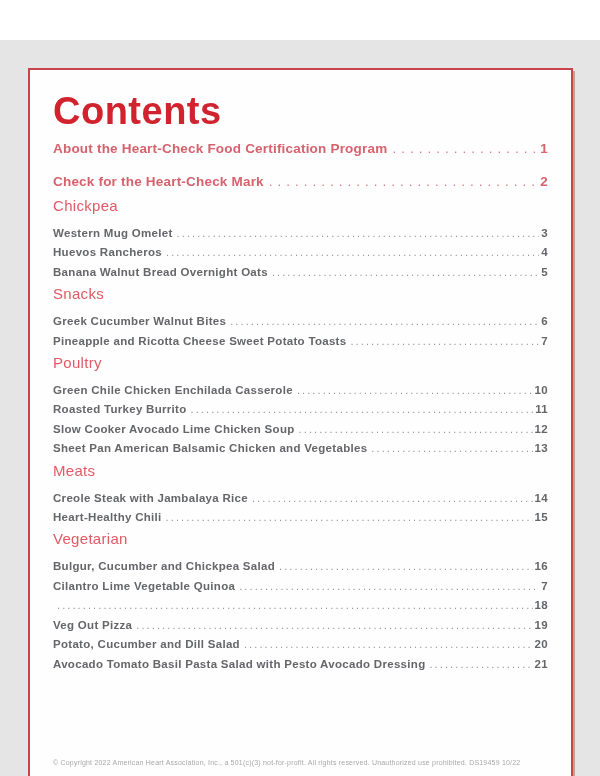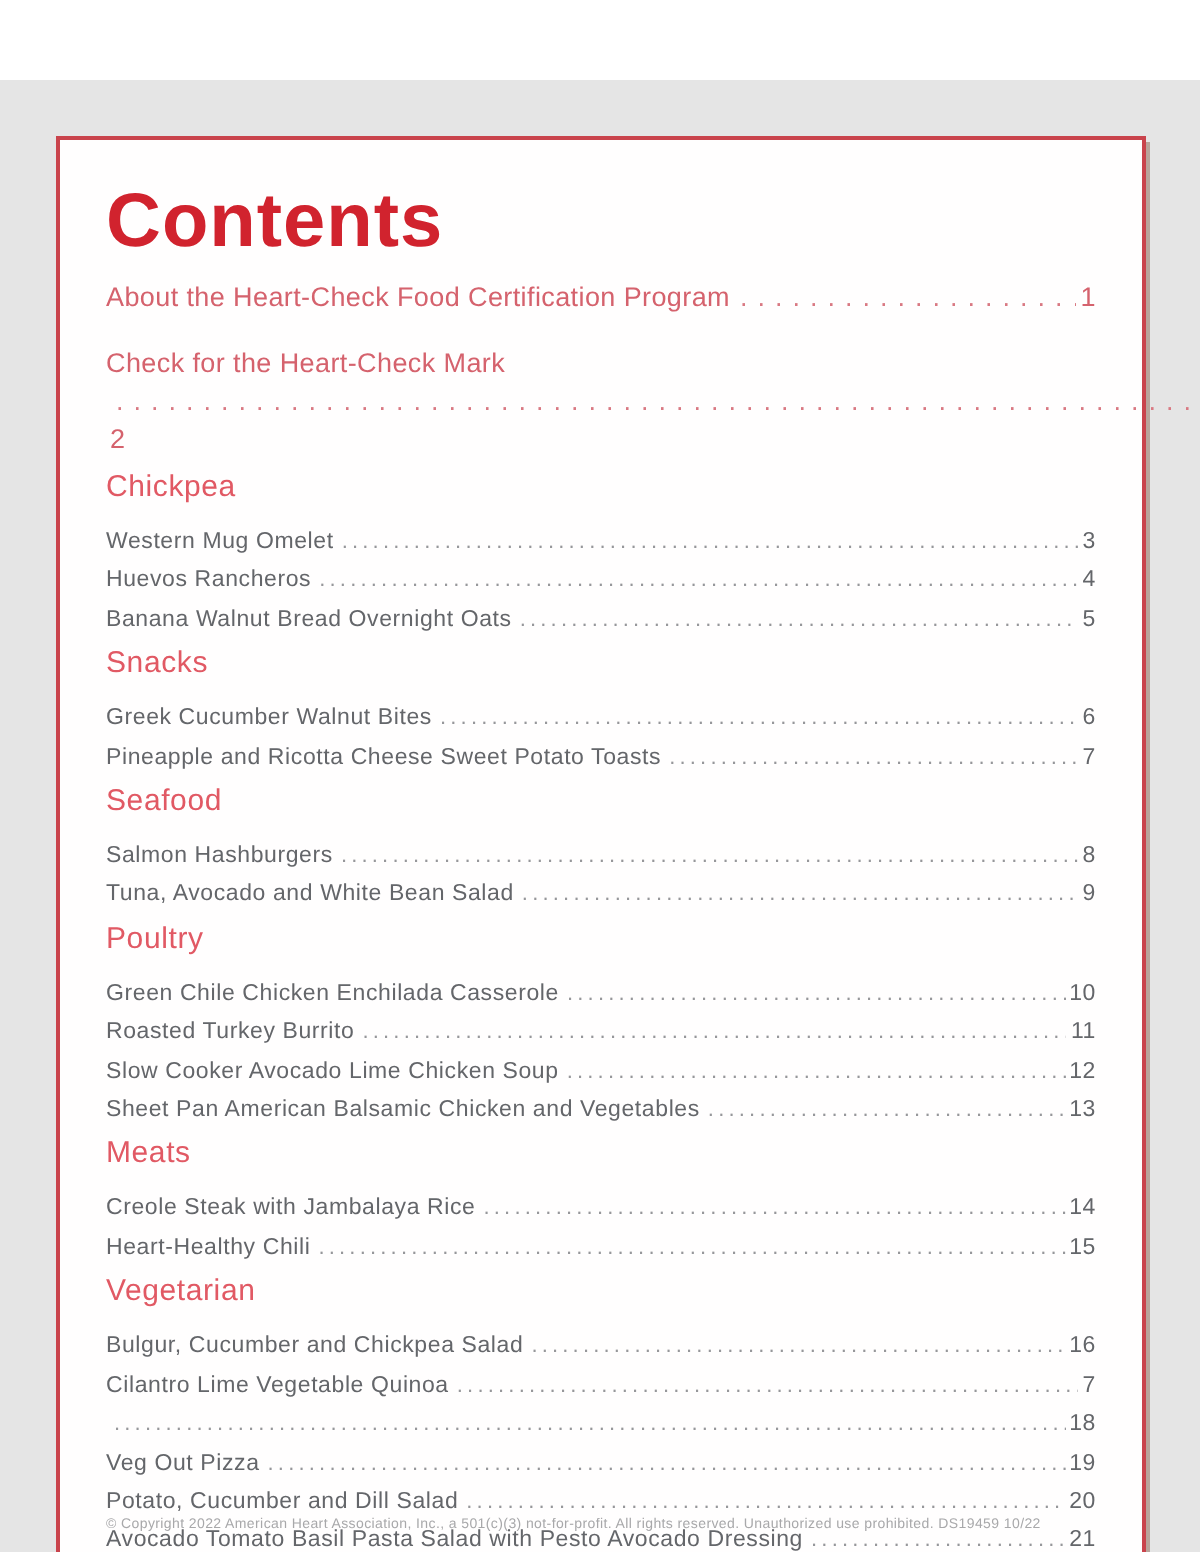--- a/index.html
+++ b/index.html
@@ -8,29 +8,29 @@
     position:absolute;left:28px;top:28px;width:545px;height:721px;
     box-sizing:border-box;border:2px solid #c9434c;background:#fffefe;
     box-shadow:2px 3px 0 rgba(128,84,64,.45);
     padding:22px 23px 0 23px;
   }
   .doc-title{
     margin:0 0 9px 0;font-size:38px;line-height:38px;font-weight:bold;
     color:#d1232e;letter-spacing:.5px;
   }
   .toc-row{display:flex;align-items:baseline;}
-  .lbl,.pg{white-space:nowrap;}
+  .lbl,.pg{white-space:nowrap;font-weight:bold;}
   .dots{flex:1 1 auto;overflow:hidden;white-space:nowrap;}
   .pg{padding-left:2px;}
 
   .front-links{margin-bottom:6px;}
   .front-links .toc-row{
     color:#d5626d;font-size:13.5px;line-height:19px;margin-bottom:14px;letter-spacing:.2px;
   }
-  .front-links .toc-row:last-child{margin-bottom:0;flex-direction:column;}
+  .front-links .toc-row:last-child{margin-bottom:0;}
   .front-links .dots{letter-spacing:5px;padding:0 5px;color:#d97983;}
   .front-links .dots::after{content:"..........................................................................................................";}
 
   .sec{margin-top:3px;}
   .sec-title{
     margin:0 0 10px 0;font-size:15px;line-height:17px;font-weight:normal;
     color:#e15964;letter-spacing:.3px;
   }
   .sec .toc-row{color:#64666a;font-size:11.5px;line-height:19.4px;letter-spacing:.3px;text-align:center;}
   .sec .dots{color:#96979a;letter-spacing:2.1px;padding:0 4px;font-size:11px;}
@@ -88,33 +88,20 @@
         <span class="dots"></span>
         <span class="pg">6</span>
       </div>
       <div class="toc-row">
         <span class="lbl">Pineapple and Ricotta Cheese Sweet Potato Toasts</span>
         <span class="dots"></span>
         <span class="pg">7</span>
       </div>
     </section>
 
-    <section class="sec">
-      <h2 class="sec-title">Seafood</h2>
-      <div class="toc-row">
-        <span class="lbl">Salmon Hashburgers</span>
-        <span class="dots"></span>
-        <span class="pg">8</span>
-      </div>
-      <div class="toc-row">
-        <span class="lbl">Tuna, Avocado and White Bean Salad</span>
-        <span class="dots"></span>
-        <span class="pg">9</span>
-      </div>
-    </section>
 
     <section class="sec">
       <h2 class="sec-title">Poultry</h2>
       <div class="toc-row">
         <span class="lbl">Green Chile Chicken Enchilada Casserole</span>
         <span class="dots"></span>
         <span class="pg">10</span>
       </div>
       <div class="toc-row">
         <span class="lbl">Roasted Turkey Burrito</span>

